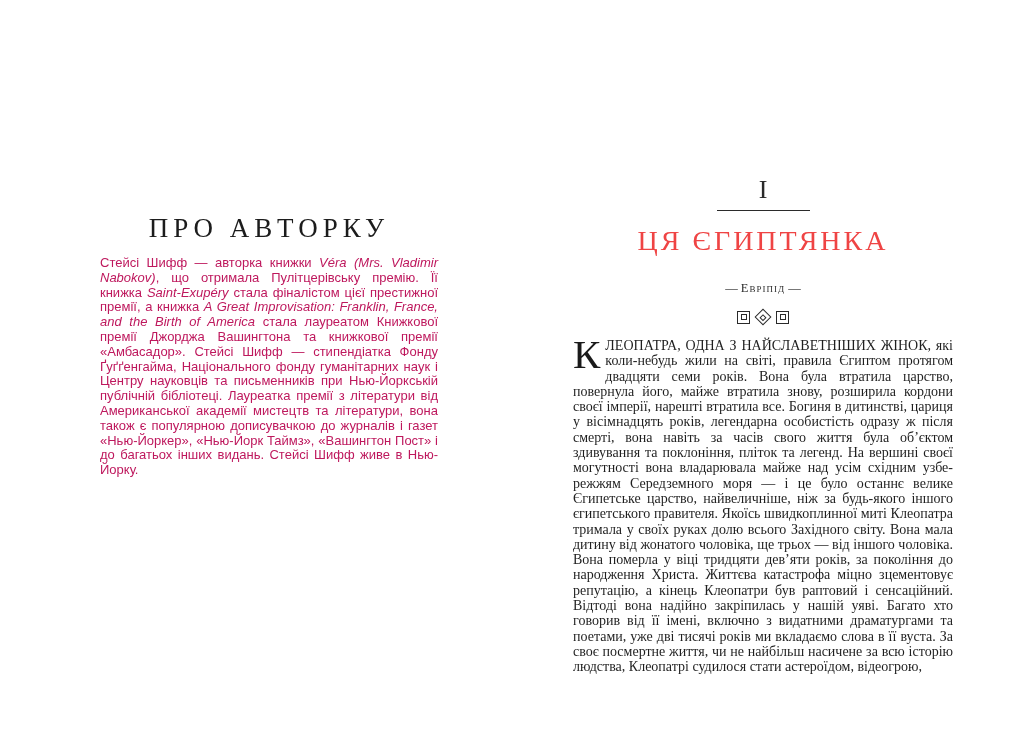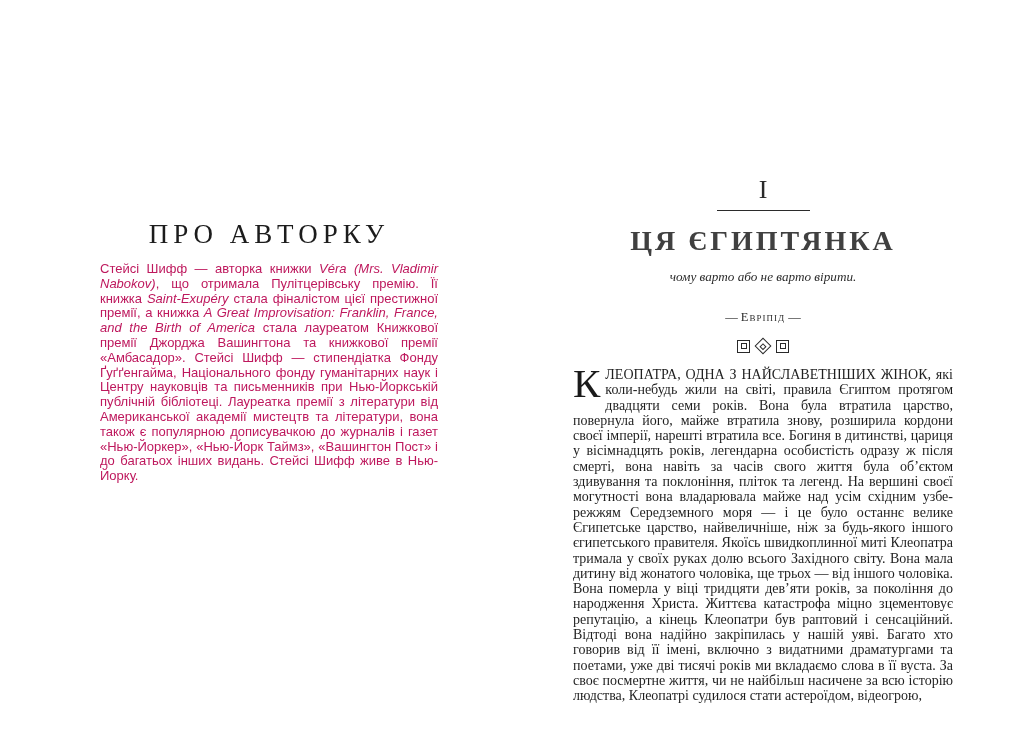--- a/index.html
+++ b/index.html
@@ -6,21 +6,21 @@
   .canvas{
     position:relative;
     width:1024px;height:729px;
     background:#ffffff;
     overflow:hidden;
     font-family:"Liberation Serif", serif;
     color:#1e1e1e;
   }
   
   .left-page{
-    position:absolute;left:100px;top:219px;width:338px;
+    position:absolute;left:100px;top:213px;width:338px;
   }
   .left-title{
     margin:0 0 13px 0;
     font-family:"Liberation Serif", serif;
     font-weight:400;
     font-size:27px;line-height:30px;
     letter-spacing:5px;
     text-align:center;
     color:#1c1c1c;
     white-space:nowrap;
@@ -44,25 +44,25 @@
     color:#2a2a2a;
     margin:0;
   }
   .chapter-rule{
     width:93px;height:0;
     border-top:1.6px solid #2b2b2b;
     margin:6px auto 0 auto;
   }
   .right-title{
     margin:14px 0 0 0;
-    font-weight:700;
+    font-weight:400;
     font-size:28px;line-height:31px;
     letter-spacing:3px;
     text-align:center;
-    color:#404040;
+    color:#ef4444;
     white-space:nowrap;
   }
   .epigraph{
     margin:13px auto 0 auto;
     font-style:italic;
     font-size:13.2px;line-height:16px;
     text-align:center;
     color:#2c2c2c;
   }
   .attribution{
@@ -120,21 +120,20 @@
     <h1 class="left-title">ПРО АВТОРКУ</h1>
     <p class="sans-body"><span>Стейсі Шифф — авторка книжки </span><span class="it">Véra (Mrs. Vladimir Nabokov)</span><span>, що отримала Пулітцерівську премію. Її книжка </span><span class="it">Saint-Exupéry</span><span> стала фіналістом цієї престижної премії, а книжка </span><span class="it">A Great Improvisation: Franklin, France, and the Birth of America</span><span> стала лауреатом Книжкової премії Джорджа Вашингтона та книжко­вої премії «Амбасадор». Стейсі Шифф — стипендіатка Фонду Ґуґґенгайма, Національного фонду гуманітарних наук і Центру науковців та письменників при Нью-Йоркській публічній бібліо­теці. Лауреатка премії з літератури від Американської академії мистецтв та літератури, вона також є популярною дописувач­кою до журналів і газет «Нью-Йоркер», «Нью-Йорк Таймз», «Вашингтон Пост» і до багатьох інших видань. Стейсі Шифф живе в Нью-Йорку.</span></p>
   </section>
 
   <section class="right-page">
     <div class="chapter-num">I</div>
     <div class="chapter-rule"></div>
     <h1 class="right-title">ЦЯ ЄГИПТЯНКА</h1>
 
     <div class="epigraph">
-      <div>чому варто або не варто вірити.</div>
     </div>
 
     <div class="attribution"><span>— </span><span class="sc">Евріпід</span><span> —</span></div>
 
     <div class="ornament">
       <span class="orn-square">
           <span class="inner"></span>
         </span>
       <span class="orn-diamond">
           <span class="inner"></span>

